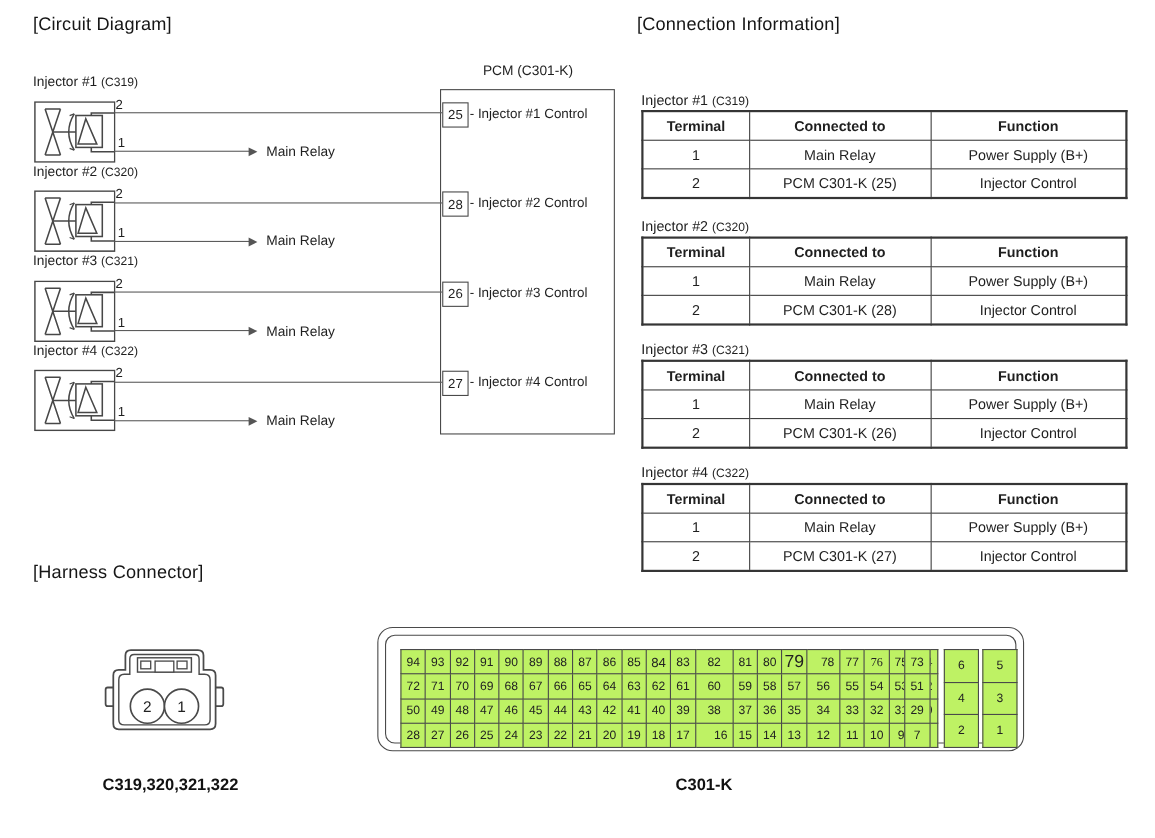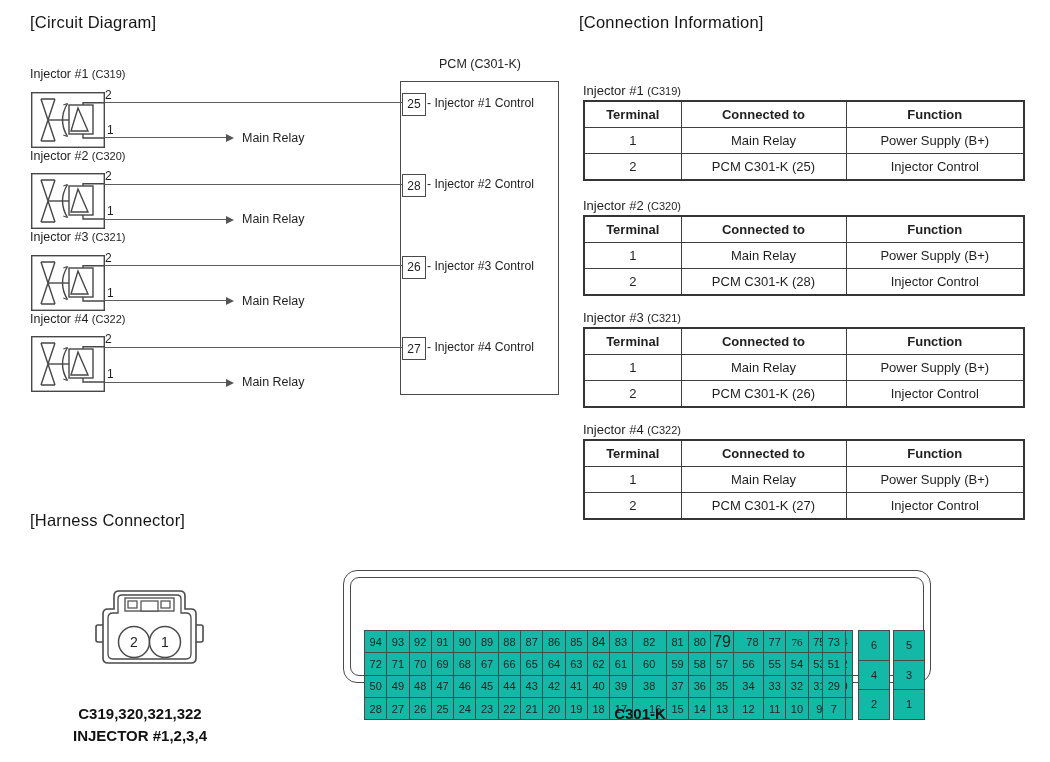--- a/index.html
+++ b/index.html
@@ -21,21 +21,21 @@
   .pintext{position:absolute;font-size:12.2px;white-space:nowrap;}
   .pcm-box{position:absolute;border:1.5px solid #4a4a4a;background:#fff;}
   .pcm-title{position:absolute;text-align:center;font-size:12.5px;}
   .tbl-label{position:absolute;font-size:13px;white-space:nowrap;}
   .tbl-label .inj-conn{font-size:11px;}
   .ctable{position:absolute;border-collapse:collapse;table-layout:fixed;width:440px;background:#fff;}
   .ctable th,.ctable td{border:1.5px solid #404040;text-align:center;padding:0;height:25px;
                         font-size:13px;font-family:inherit;color:#1f1f1f;}
   .ctable th{font-weight:bold;}
   .ctable{border:2px solid #353535;}
-  .gtable{position:absolute;border-collapse:collapse;background:#14b8a6;margin-top:40px;}
+  .gtable{position:absolute;border-collapse:collapse;background:#bef264;}
   .gtable td{border:1px solid #4a4a4a;text-align:center;padding:0;color:#222;}
   .cap{position:absolute;text-align:center;font-weight:bold;font-size:15px;line-height:22px;color:#111;white-space:nowrap;}
   .shell{position:absolute;border:1.5px solid #4a4a4a;background:#fff;}
   svg{display:block;}
 </style>
 </head>
 <body>
 
 <div id="page">
 
@@ -248,23 +248,22 @@
         <rect x="49" y="16" width="17" height="10" stroke-width="1.2"></rect>
         <rect x="69" y="16" width="9" height="7" stroke-width="1.2"></rect>
         <path d="M50 44 L65 70 M65 44 L50 70" stroke-width="1"></path>
         <circle cx="42" cy="57" r="15.5" stroke-width="1.5"></circle>
         <circle cx="73" cy="57" r="15.5" stroke-width="1.5"></circle>
       </g>
       <text x="42" y="62" text-anchor="middle" font-size="14" fill="#222" stroke="none">2</text>
       <text x="73" y="62" text-anchor="middle" font-size="14" fill="#222" stroke="none">1</text>
     </svg>
   </div>
-  <div class="cap" style="left:40px;top:703px;width:200px">
+  <div class="cap" style="left:55px;top:703px;width:200px">
     <div>C319,320,321,322</div>
-    <div>INJECTOR #1,2,3,4</div>
   </div>
 
   <div class="shell" style="left:343px;top:570px;width:586px;height:111px;border-radius:14px"></div>
   <div class="shell" style="left:350px;top:577px;width:572px;height:97px;border-radius:9px;border-width:1.3px"></div>
   <div id="pcm-grid-area">
       <table class="gtable" style="left: 364px; top: 590px;">
         <tbody>
           <tr>
             <td style="width: 21.3px; height: 21.3px; font-size: 11px;">94</td>
             <td style="width: 21.3px; height: 21.3px; font-size: 11px;">93</td>

